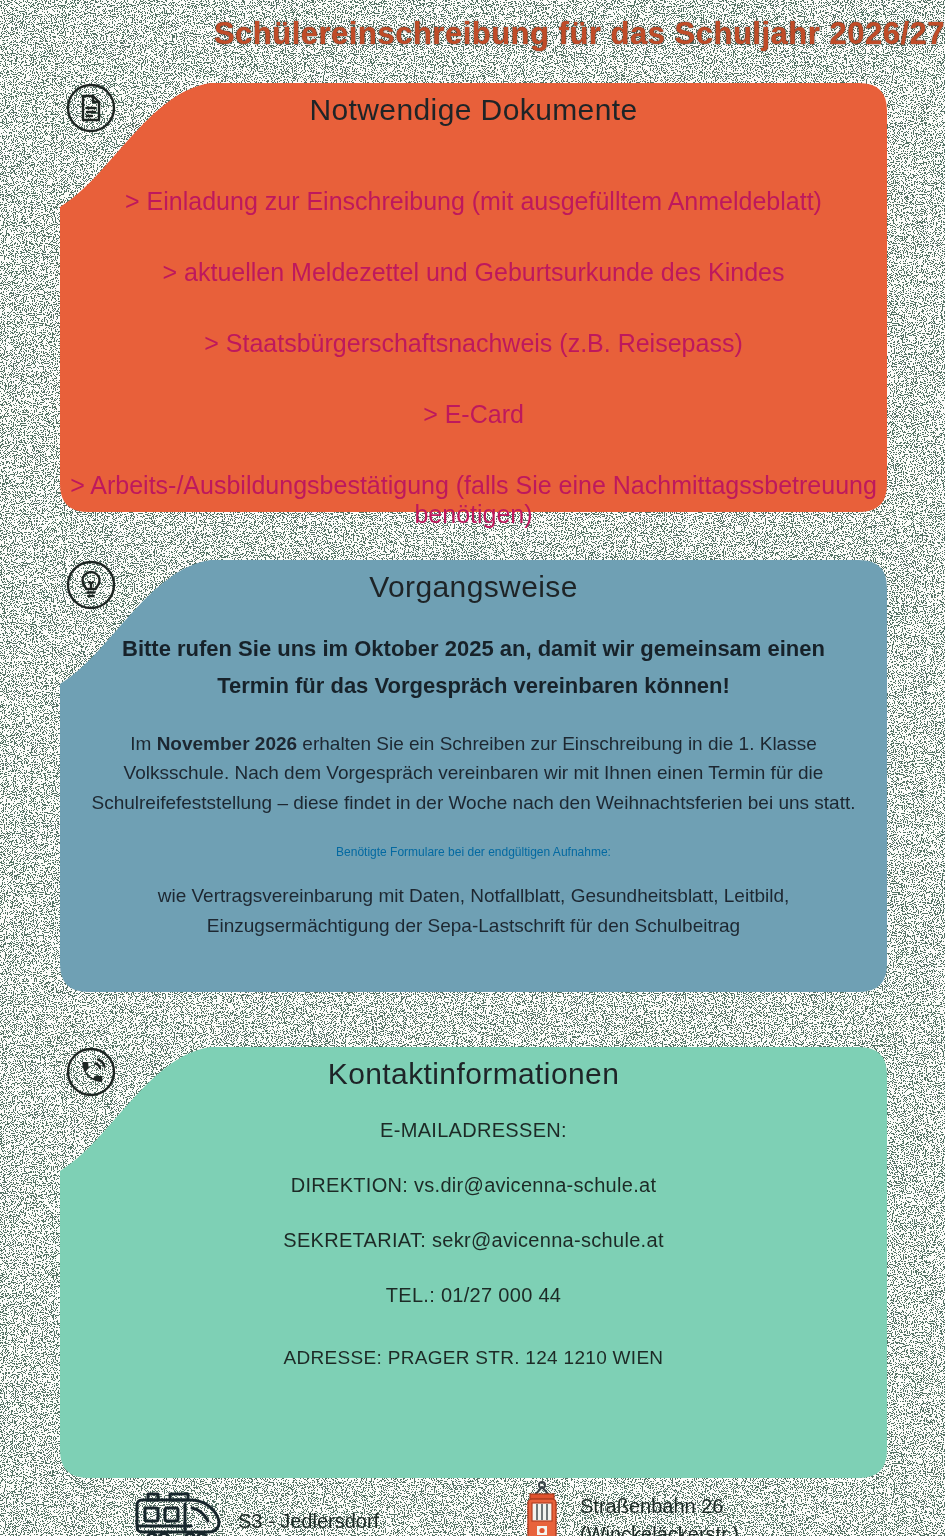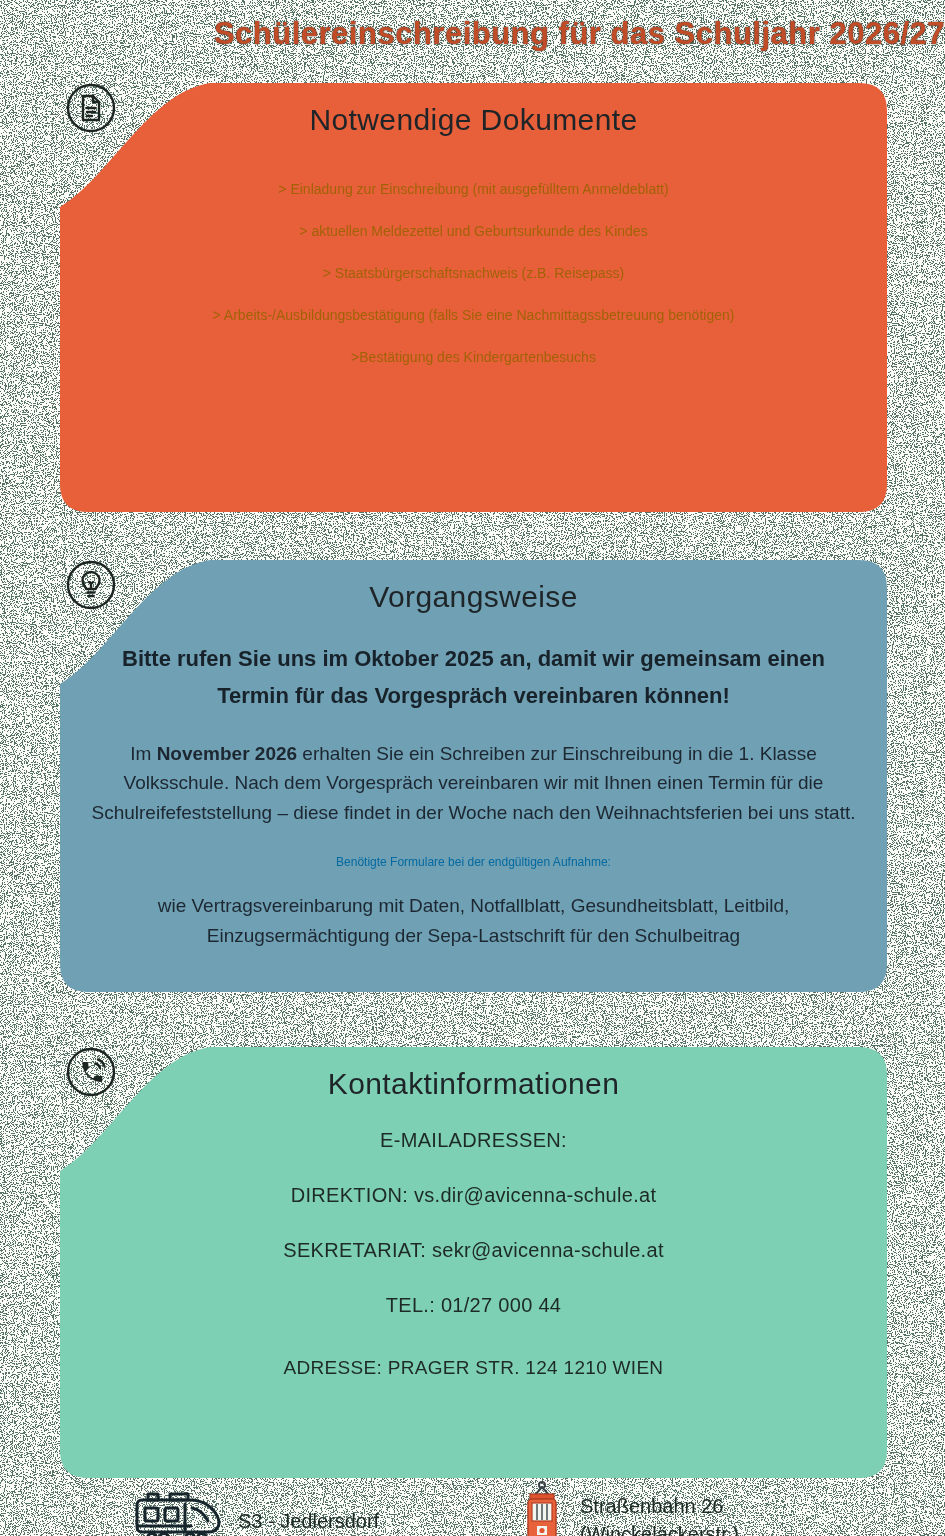--- a/index.html
+++ b/index.html
@@ -18,23 +18,23 @@
   .card-wrap{position:absolute;left:60px;width:827px;z-index:1;}
   .wrap-docs{top:83px;height:429px;}
   .wrap-proc{top:560px;height:432px;}
   .wrap-contact{top:1047px;height:527px;}
   .card-shape{position:absolute;left:0;top:0;display:block;}
   .badge{position:absolute;left:4px;top:-2px;width:54px;height:54px;z-index:3;}
   .card-content{
     position:absolute;left:0;top:0;width:100%;height:100%;z-index:2;
     text-align:center;
   }
-  .card-title{font-size:30px;font-weight:500;letter-spacing:.4px;color:#1e2427;margin-top:20px;}
+  .card-title{font-size:30px;font-weight:500;letter-spacing:.4px;color:#1e2427;margin-top:10px;}
   .doc-list{display:flex;flex-direction:column;gap:26px;margin-top:44px;}
-  .doc-item{font-size:14px;color:#a16207;}
+  .doc-item{font-size:25px;color:#be185d;margin-top:16px;}
   .proc-intro{font-size:22px;font-weight:700;line-height:1.7;max-width:730px;margin:26px auto 0;color:#17222a;}
   .proc-para{font-size:19px;line-height:1.55;max-width:766px;margin:24px auto 0;color:#1d2731;}
   .proc-forms-heading{font-size:12px;font-weight:400;margin-top:28px;color:#0369a1;}
   .proc-forms{font-size:19px;line-height:1.6;max-width:700px;margin:22px auto 0;color:#1d2731;}
   .contact-line{font-size:20px;color:#1d2a26;letter-spacing:.3px;}
   .contact-email-heading{margin-top:28px;}
   .contact-row{margin-top:32px;}
   .contact-adresse{margin-top:40px;font-size:19px;}
   .transit-group{position:absolute;bottom:14px;display:flex;align-items:center;gap:14px;}
   .transit-train{left:72px;}
@@ -71,20 +71,21 @@
       <path d="M29 15v6h6"></path>
       <path d="M23 27h8M23 31h8M23 35h5"></path>
     </svg>
   </span>
   <div class="card-content">
     <div class="card-title">Notwendige Dokumente</div>
     <div class="doc-list">
       <div class="doc-item">&gt; Einladung zur Einschreibung (mit ausgefülltem Anmeldeblatt)</div>
       <div class="doc-item">&gt; aktuellen Meldezettel und Geburtsurkunde des Kindes</div>
       <div class="doc-item">&gt; Staatsbürgerschaftsnachweis (z.B. Reisepass)</div>
+      <div class="doc-item">&gt; E-Card</div>
       <div class="doc-item">&gt; Arbeits-/Ausbildungsbestätigung (falls Sie eine Nachmittagssbetreuung benötigen)</div>
       <div class="doc-item">&gt;Bestätigung des Kindergartenbesuchs</div>
     </div>
   </div>
 </section>
 
 <section class="card-wrap wrap-proc">
   <svg class="card-shape" width="827" height="432">
     <path d="M150 0C88 10 50 94 0 124L0 404Q0 432 28 432L799 432Q827 432 827 404L827 28Q827 0 799 0Z" fill="#6FA0B4"></path>
   </svg>

